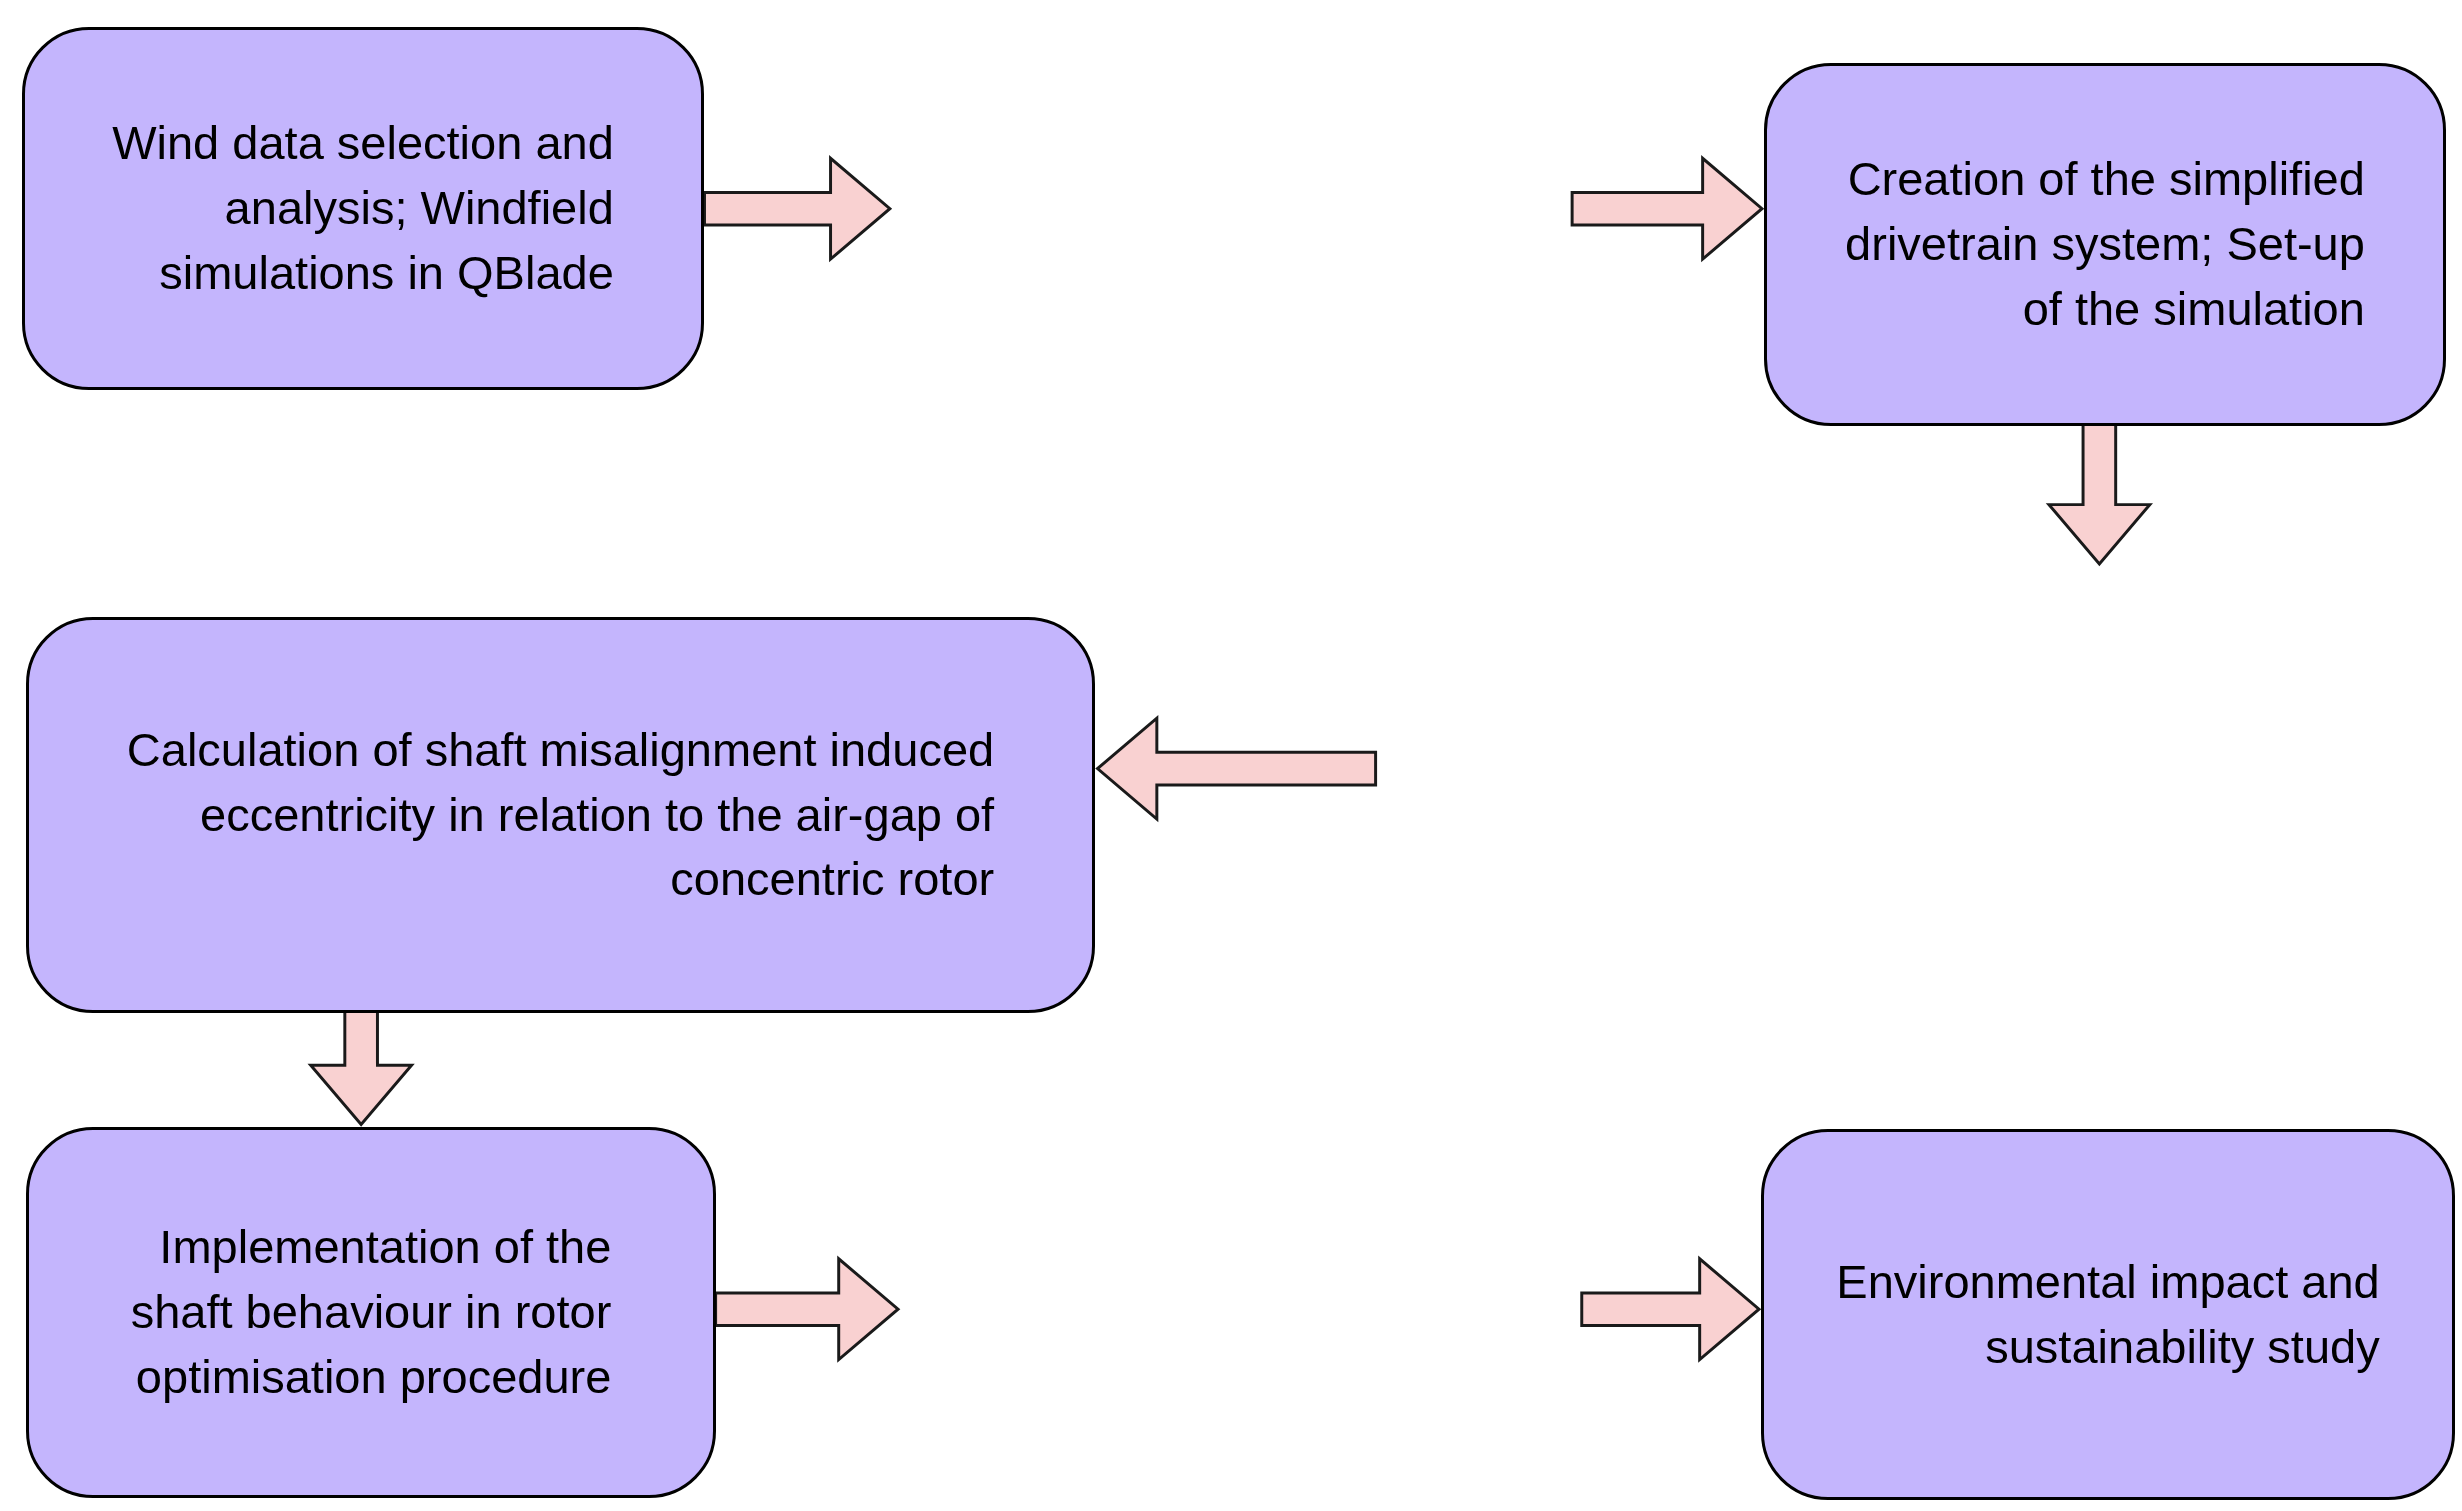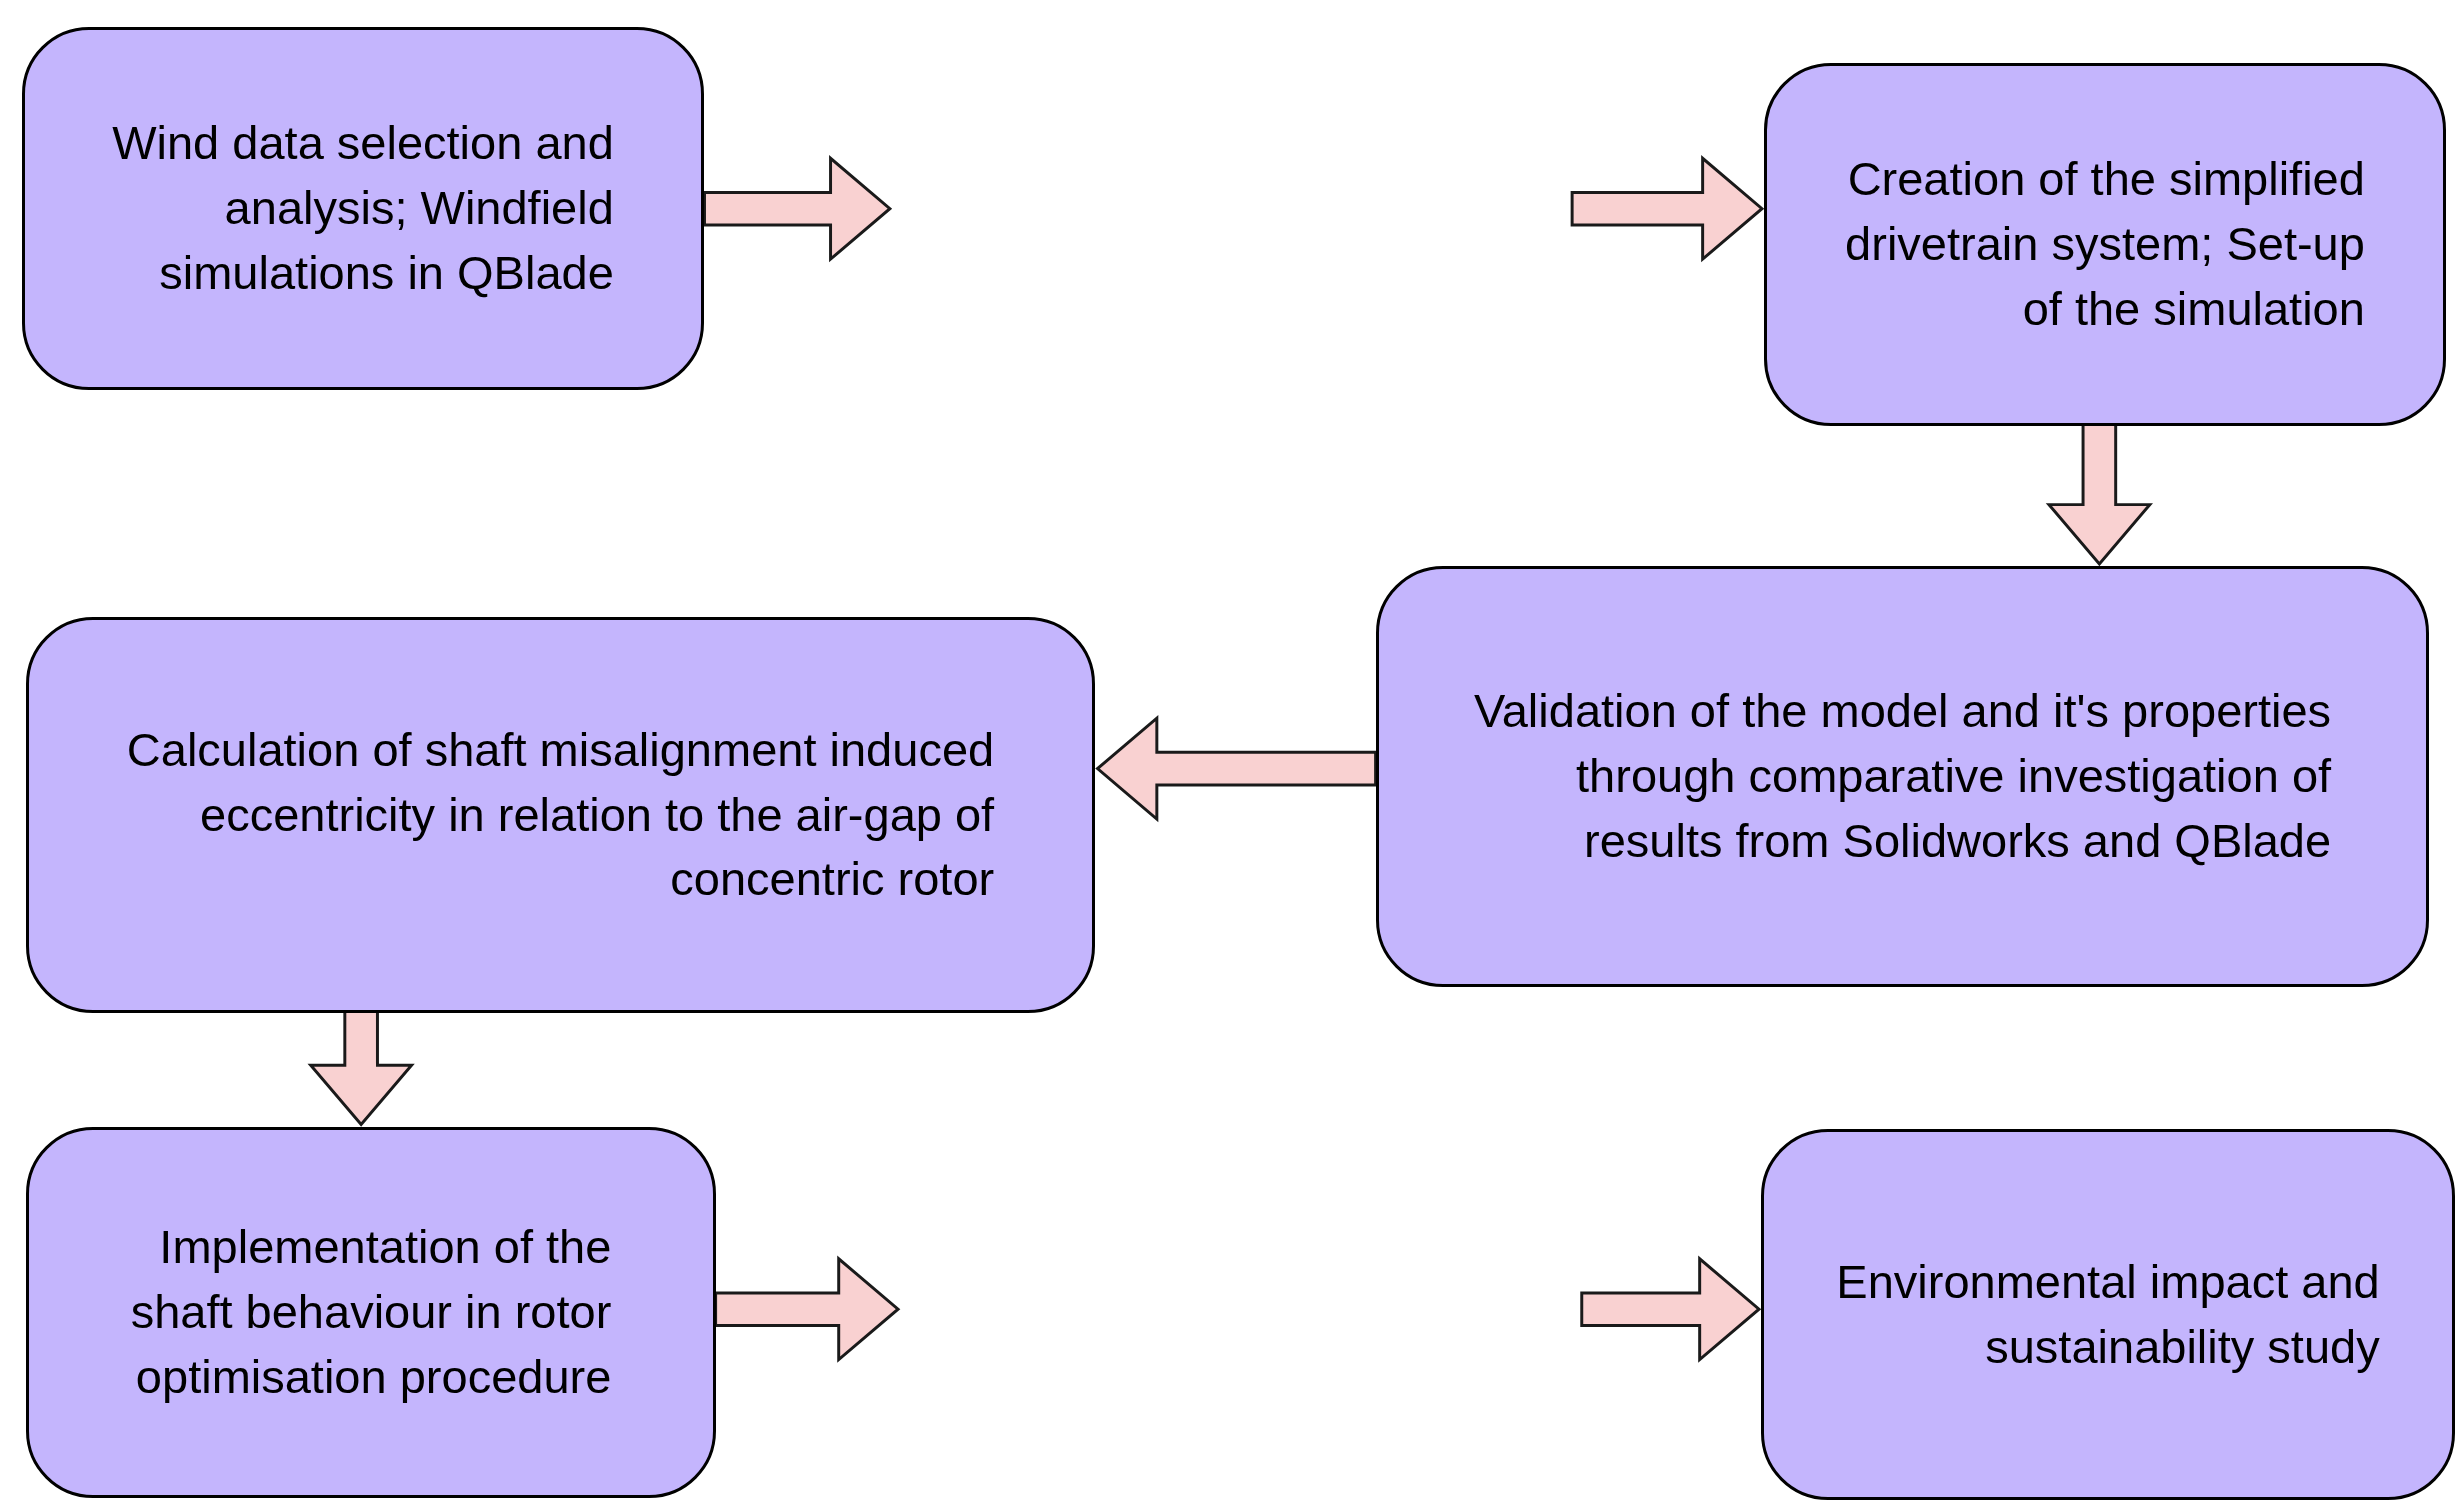--- a/index.html
+++ b/index.html
@@ -59,23 +59,20 @@
 
   <div class="box" style="left:22px;   top:27px;   width:682px;  height:363px;">Wind data selection and
 analysis; Windfield
 simulations in QBlade</div>
 
 
   <div class="box" style="left:1764px; top:27px;   width:682px;  height:363px;margin-top:36px;">Creation of the simplified
 drivetrain system; Set-up
 of the simulation</div>
 
-  <div class="box" style="left:1376px; top:566px;  width:1053px; height:421px;">Validation of the model and it's properties
-through comparative investigation of
-results from Solidworks and QBlade</div>
 
   <div class="box" style="left:26px;   top:573px;  width:1069px; height:396px;margin-top:44px;">Calculation of shaft misalignment induced
 eccentricity in relation to the air-gap of
 concentric rotor</div>
 
   <div class="box" style="left:26px;   top:1127px; width:690px;  height:371px;">Implementation of the
 shaft behaviour in rotor
 optimisation procedure</div>
 
 

